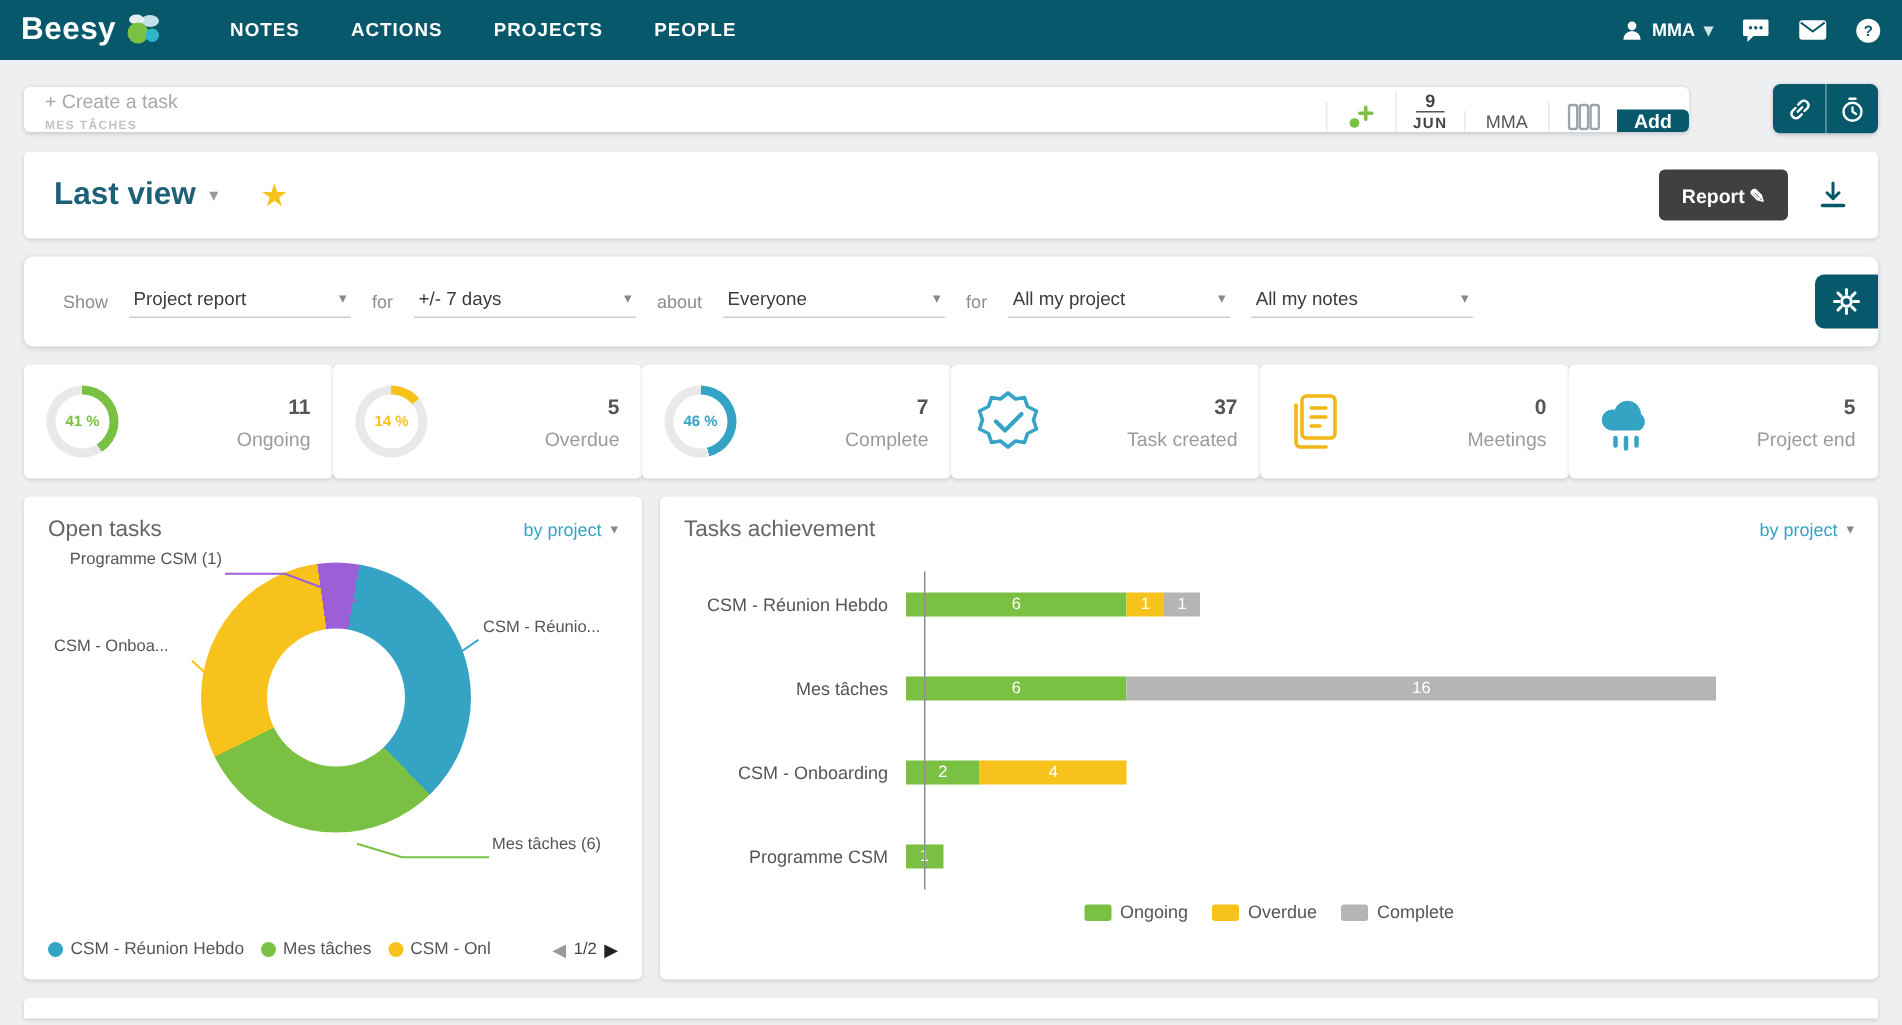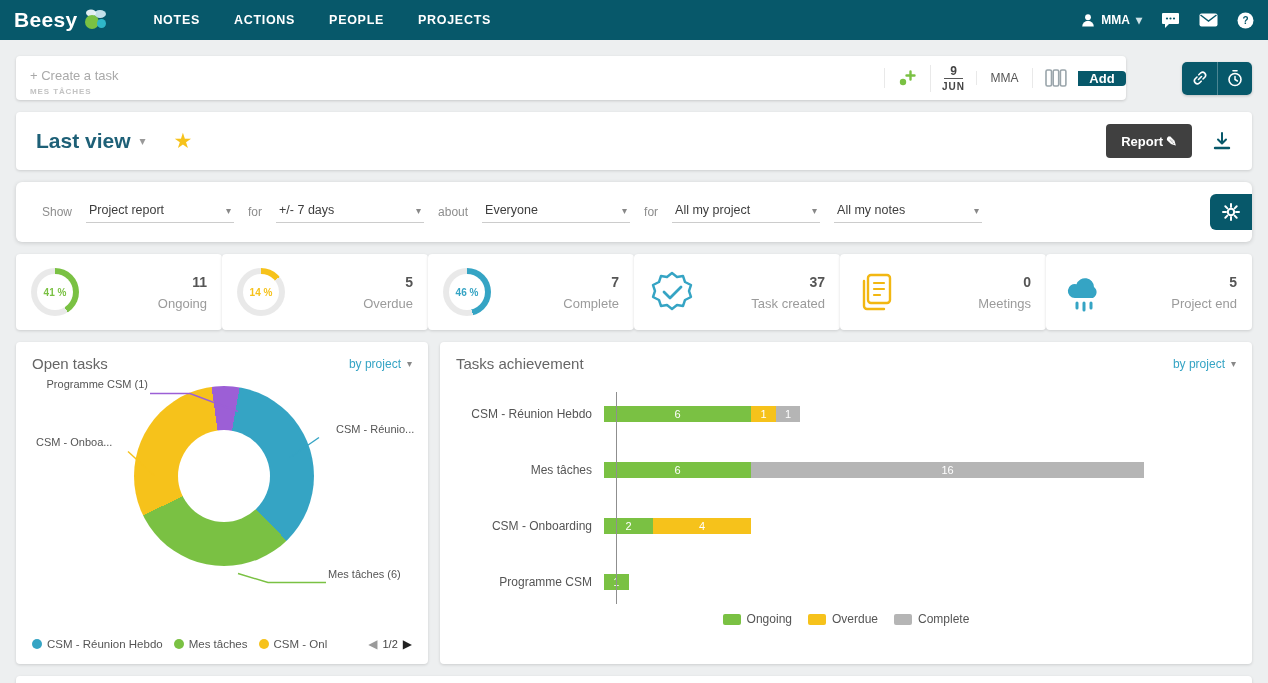--- a/index.html
+++ b/index.html
@@ -11,21 +11,21 @@
   .brand { display:flex; align-items:center; gap:3px; color:#fff; font-size:21px; font-weight:700; letter-spacing:.3px; cursor:pointer; }
   .nav-items { display:flex; height:40px; margin-left:26px; }
   .nav-item { color:#fff; font-size:12.5px; font-weight:700; letter-spacing:.7px; padding:0 17px; display:flex; align-items:center; cursor:pointer; text-decoration:none; }
   .nav-item.active { color:#2fb7c8; border-bottom:3px solid #2fb7c8; padding-top:3px; }
   .nav-right { margin-left:auto; display:flex; align-items:center; gap:19px; }
   .user-menu { display:flex; align-items:center; gap:6px; color:#fff; font-size:12px; font-weight:700; cursor:pointer; }
   .nav-icon-btn { background:none; border:none; cursor:pointer; display:flex; align-items:center; }
 
   
   .task-row { display:flex; margin:16px 16px 12px; align-items:center; }
-  .task-card { flex:1; background:#fff; border-radius:4px; box-shadow:0 1px 3px rgba(0,0,0,.16); display:flex; align-items:center; height:44px; }
+  .task-card { flex:1; background:#fff; border-radius:4px; box-shadow:0 1px 3px rgba(0,0,0,.16); display:flex; align-items:flex-end; height:30px; }
   .task-input { flex:1; padding:8px 14px 0; cursor:text; }
   .ph { color:#a9a9a9; font-size:13px; }
   .ctx { color:#c3c3c3; font-size:8px; font-weight:700; letter-spacing:.9px; margin-top:4px; }
   .task-cell { width:46px; display:flex; flex-direction:column; align-items:center; justify-content:center; border-left:1px solid #e9e9e9; cursor:pointer; background:#fff; }
   .task-cell.assignee { width:56px; font-size:12px; color:#555; }
   .d-day { font-size:12px; font-weight:700; color:#444; border-bottom:1.5px solid #555; padding:0 6px 1px; line-height:1; }
   .d-mon { font-size:10px; font-weight:700; color:#444; letter-spacing:1px; margin-top:2px; }
   .add-btn { width:48px; background:#07586a; color:#fff; font-size:13px; font-weight:700; border:none; border-radius:0 4px 4px 0; cursor:pointer; }
   .task-right { margin-left:56px; display:flex; border-radius:5px; overflow:hidden; box-shadow:0 1px 3px rgba(0,0,0,.2); }
   .tr-btn { width:35px; height:33px; background:#07586a; display:flex; align-items:center; justify-content:center; border:none; cursor:pointer; }
@@ -66,21 +66,21 @@
   .panel-head { display:flex; justify-content:space-between; align-items:center; }
   .panel-title { font-size:15px; color:#666; }
   .by-filter { font-size:12px; color:#35a4c4; cursor:pointer; display:flex; align-items:center; gap:6px; }
 
   
   .donut-wrap { position:relative; height:240px; margin-top:6px; flex:1; }
   .donut { position:absolute; left:102px; top:8px; width:180px; height:180px; border-radius:50%; }
   .donut-hole { position:absolute; inset:44px; background:#fff; border-radius:50%; }
   .callout { position:absolute; font-size:11px; color:#555; white-space:nowrap; }
   .co-top { left:0; top:0; width:116px; text-align:right; }
-  .co-right { left:304px; top:45px; }
+  .co-right { left:290px; top:45px; }
   .co-bottom { left:296px; top:190px; }
   .co-left { left:4px; top:58px; }
   .callout-lines { position:absolute; left:0; top:0; width:100%; height:100%; pointer-events:none; }
   .pie-legend { display:flex; align-items:center; font-size:11.5px; color:#555; margin-top:4px; }
   .pl-item { display:flex; align-items:center; gap:5px; margin-right:11px; }
   .pl-dot { width:10px; height:10px; border-radius:50%; flex-shrink:0; }
   .pl-pag { margin-left:auto; display:flex; align-items:center; gap:5px; font-size:11px; color:#444; }
   .pl-arrow { cursor:pointer; color:#9a9a9a; font-size:12px; }
   .pl-arrow.next { color:#222; }
 
@@ -109,22 +109,22 @@
           <ellipse cx="20" cy="6" rx="6" ry="4" fill="#cfe8f0" opacity=".95"></ellipse>
           <ellipse cx="11" cy="5" rx="5" ry="3.4" fill="#eef7fa" opacity=".95"></ellipse>
           <circle cx="12" cy="14" r="7" fill="#7ac143"></circle>
           <circle cx="21.5" cy="15.5" r="4.5" fill="#2fb7c8"></circle>
         </svg>
     </span>
   </div>
   <nav class="nav-items">
       <a class="nav-item">NOTES</a>
       <a class="nav-item">ACTIONS</a>
+      <a class="nav-item">PROJECTS</a>
       <a class="nav-item">PEOPLE</a>
-      <a class="nav-item">PROJECTS</a>
     </nav>
   <div class="nav-right">
     <div class="user-menu">
       <span style="display:flex;">
         <svg width="14" height="14" viewBox="0 0 14 14">
             <circle cx="7" cy="4.2" r="2.9" fill="#fff"></circle>
             <path d="M1.2 13.5a5.8 5.8 0 0 1 11.6 0z" fill="#fff"></path>
           </svg>
       </span>
       <span>MMA</span>

